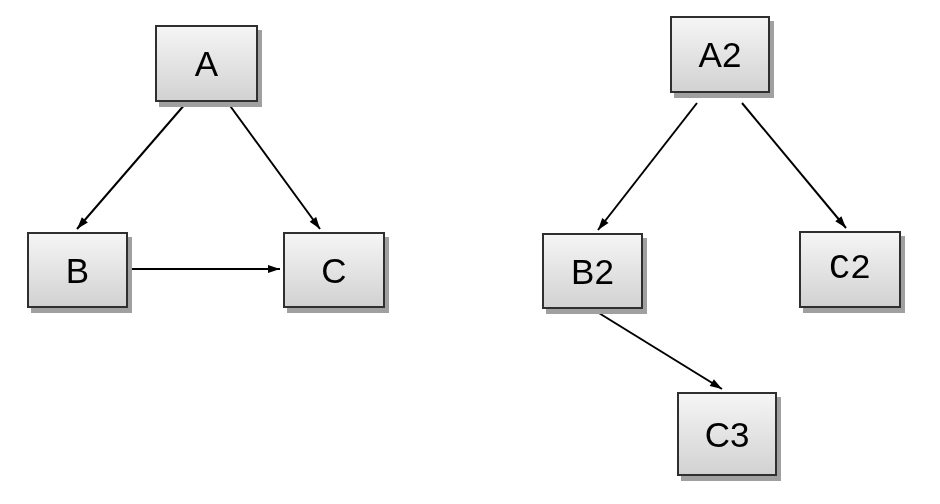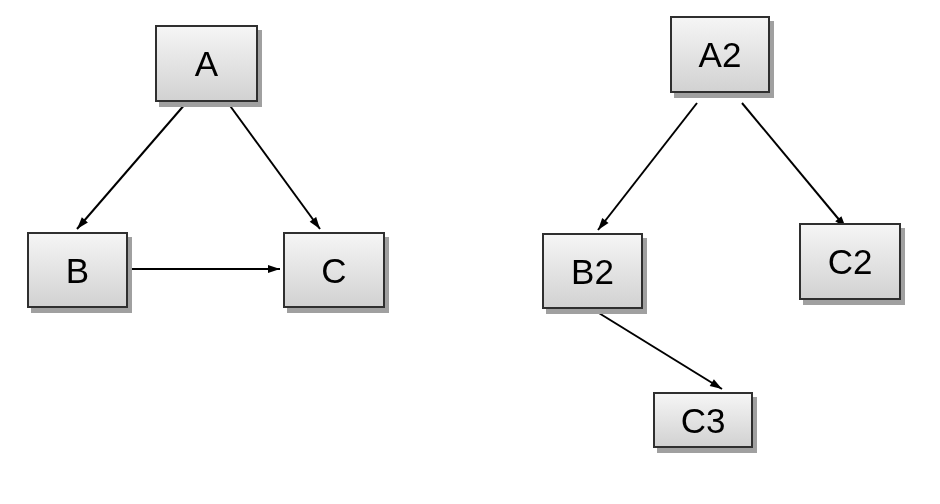--- a/index.html
+++ b/index.html
@@ -71,19 +71,19 @@
     </div>
     <div class="node" style="left: 283px; top: 232px; width: 102px; height: 76px;">
       <span class="node-label">C</span>
     </div>
     <div class="node" style="left: 670px; top: 16px; width: 100px; height: 77px;">
       <span class="node-label">A2</span>
     </div>
     <div class="node" style="left: 542px; top: 233px; width: 101px; height: 76px;">
       <span class="node-label">B2</span>
     </div>
-    <div class="node" style="left: 799px; top: 223px; width: 102px; height: 77px;">
+    <div class="node" style="left: 799px; top: 231px; width: 102px; height: 77px; font-family: Liberation Mono, monospace;">
       <span class="node-label">C2</span>
     </div>
-    <div class="node" style="left: 653px; top: 392px; width: 100px; height: 56px; text-align: center;">
+    <div class="node" style="left: 677px; top: 392px; width: 100px; height: 84px; text-align: center;">
       <span class="node-label">C3</span>
     </div>
   </div>
 
 </body></html>

